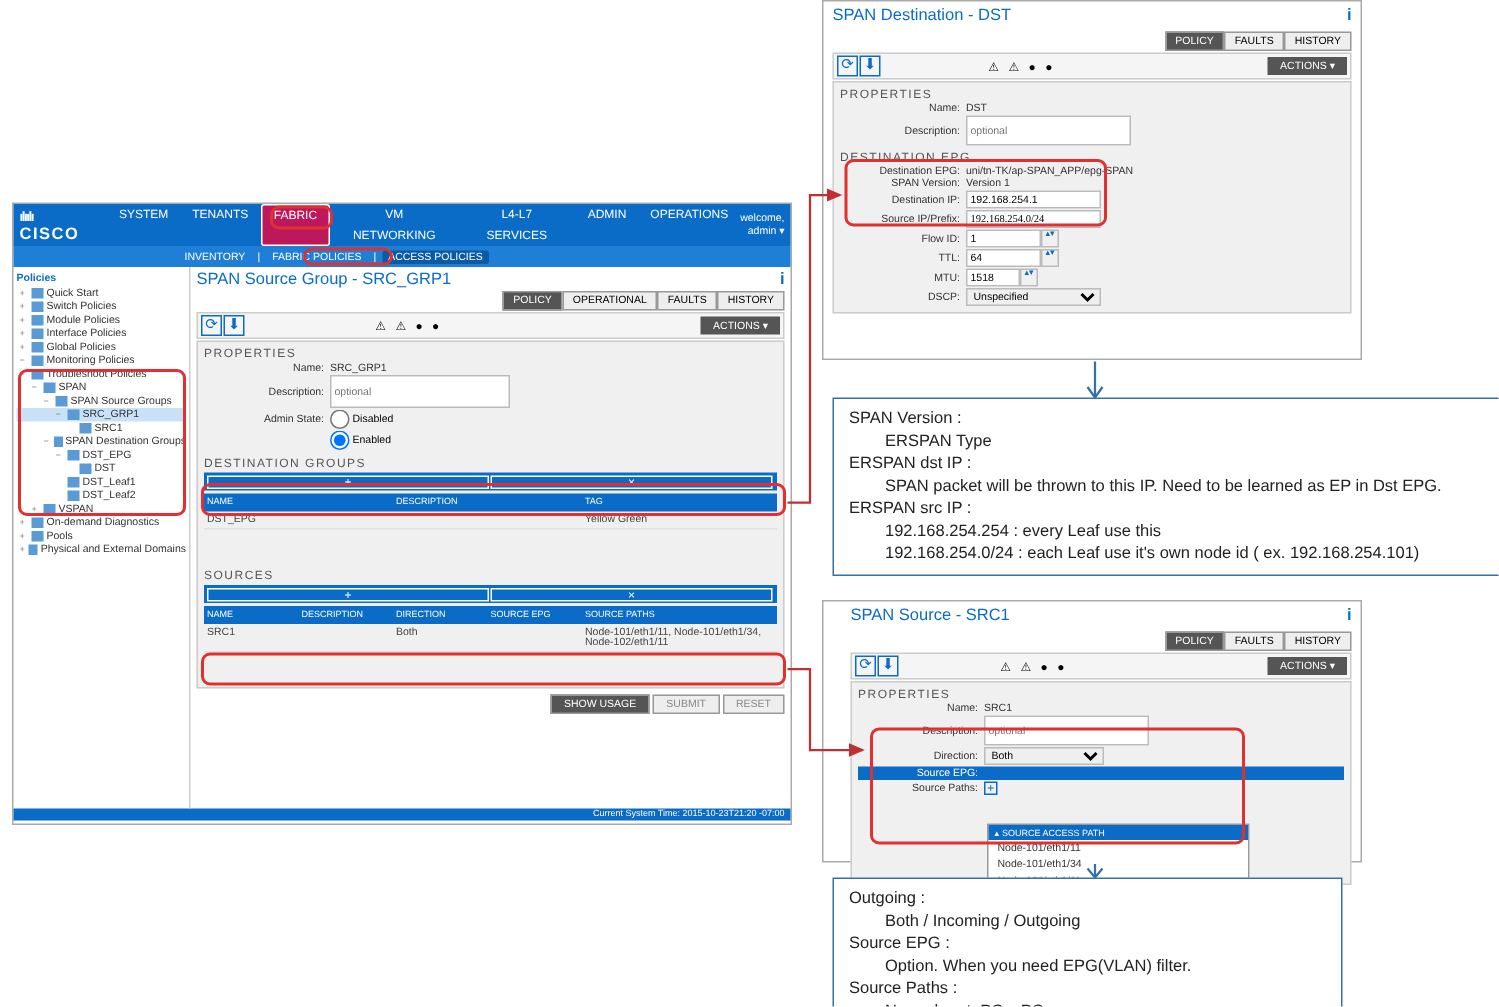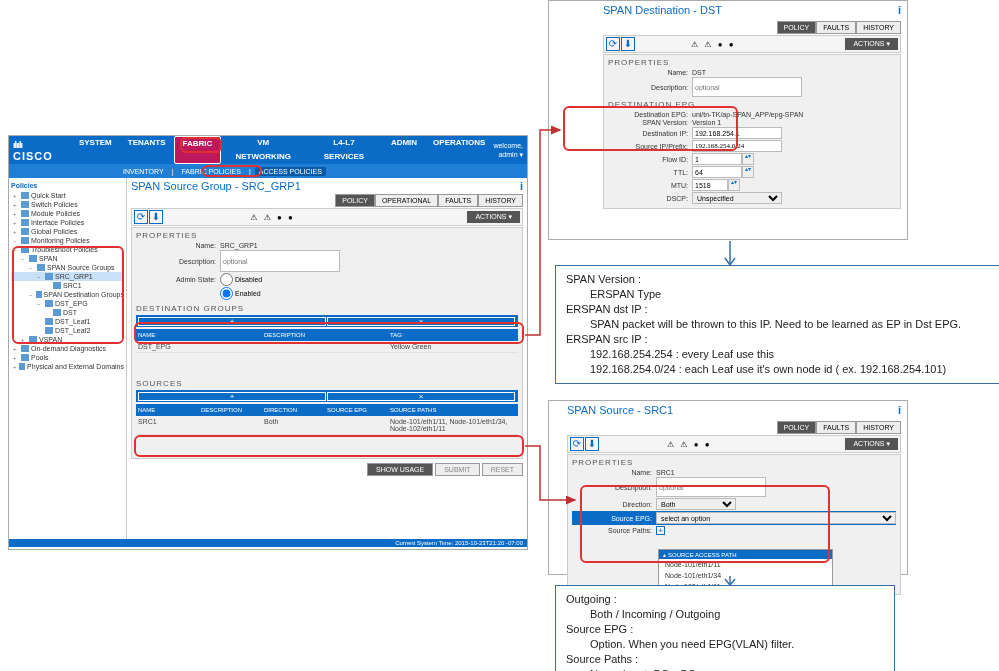--- a/index.html
+++ b/index.html
@@ -5,21 +5,21 @@
   * { box-sizing: border-box; margin: 0; padding: 0; }
   body { font-family: Arial, sans-serif; font-size: 10px; background: #fff; width: 999px; height: 671px; position: relative; }
   
   
   .win { position:absolute; border:1px solid #aaa; background:#fff; }
   #main-win { left:8px; top:135px; width:520px; height:415px; }
   .topbar { background:#0a6cc7; height:28px; display:flex; align-items:center; padding:0 4px; color:#fff; }
   .logo { font-weight:bold; letter-spacing:1px; font-size:11px; margin-right:8px;}
   .logo:before { content:"ılıılı "; font-size:9px; letter-spacing:-1px;}
   .menu { display:flex; gap:0; font-size:8px; }
-  .menu span { padding:0 8px; line-height:14px; text-align:center;font-weight:bold;}
+  .menu span { padding:0 8px; line-height:14px; text-align:center;}
   .menu .active { background:#be185d; border:1px solid #fff; border-radius:2px; }
   .welcome { margin-left:auto; font-size:7px; text-align:right; line-height:9px;}
   .subbar { background:#1f7fd6; height:14px; color:#fff; font-size:7px; display:flex; align-items:center; padding-left:110px; gap:4px;}
   .subbar span{padding:1px 4px;}
   .subbar .active { background:#0a5aa5; border-radius:2px; }
 
   .body { display:flex; height:calc(100% - 42px - 10px); }
   .sidebar { width:118px; border-right:1px solid #ccc; padding:2px; font-size:7px; color:#333; overflow:hidden;}
   .sidebar .hdr{ color:#0a6cc7; font-weight:bold; padding:2px 0;}
   .tree-row { display:flex; align-items:center; gap:2px; padding:1px 0; white-space:nowrap;}
@@ -55,21 +55,21 @@
   .tblrow{display:flex;font-size:7px;padding:2px;border-bottom:1px solid #e0e0e0;color:#444;}
   .tblrow span{flex:1;}
   .pager{background:#0a6cc7;height:14px;display:flex;align-items:center;color:#fff;font-size:6px;padding:0 3px;margin-top:2px;gap:3px;}
   .pager .right{margin-left:auto;}
   .btnrow{display:flex;justify-content:flex-end;gap:2px;margin-top:4px;}
   .btn{font-size:7px;padding:2px 8px;border:1px solid #999;background:#eee;color:#888;}
   .btn.dark{background:#555;color:#fff;}
   .footer{background:#0a6cc7;color:#fff;font-size:6px;text-align:right;padding:1px 4px;}
 
   
-  #dst-win{left:548px;top:0;width:360px;height:240px;padding-left:48px;}
+  #dst-win{left:548px;top:0;width:360px;height:240px;}
   #src-win{left:548px;top:400px;width:360px;height:175px;padding-left:12px;}
   .pop-title{color:#0a6cc7;font-size:11px;padding:3px 6px;display:flex;}
   .pop-title .info{margin-left:auto;font-weight:bold;}
   .pop-body{padding:2px 6px;}
   select{font-size:7px;height:12px;border:1px solid #bbb;}
   .spin{display:inline-block;border:1px solid #bbb;width:12px;height:12px;font-size:6px;text-align:center;line-height:5px;color:#0a6cc7;}
   .dd-menu{position:absolute;background:#fff;border:1px solid #999;font-size:7px;}
   .dd-menu .dd-hdr{background:#0a6cc7;color:#fff;padding:1px 4px;font-size:6px;}
   .dd-menu .dd-item{padding:2px 6px;color:#333;}
 
@@ -394,21 +394,20 @@
       <div class="prop-row">
           <label>Description:</label>
           <input type="text" style="width: 110px; height: 20px;" placeholder="optional">
         </div>
       <div class="prop-row">
           <label>Direction:</label>
           <select style="width:80px"><option>Both</option></select>
         </div>
       <div class="prop-row" style="background:#0a6cc7;padding:1px 0">
           <label style="color:#fff">Source EPG:</label>
-          <select style="width:240px"><option>select an option</option></select>
         </div>
       <div class="prop-row">
           <label>Source Paths:</label>
         <span class="addx" style="border-color:#0a6cc7;color:#0a6cc7">+</span>
       </div>
       <div class="dd-menu" style="left:90px;top:94px;width:175px">
         <div class="dd-hdr"><span style="margin-right:2px">▴</span><span>SOURCE ACCESS PATH</span></div>
         <div class="dd-item">Node-101/eth1/11</div>
         <div class="dd-item">Node-101/eth1/34</div>
         <div class="dd-item">Node-102/eth1/11</div>

